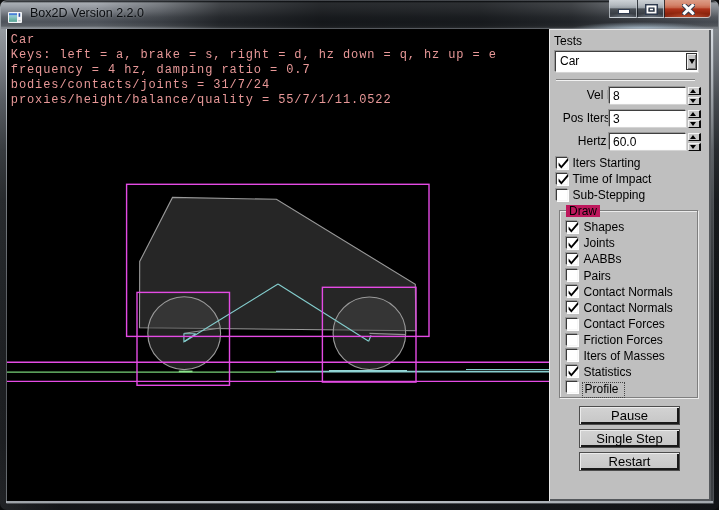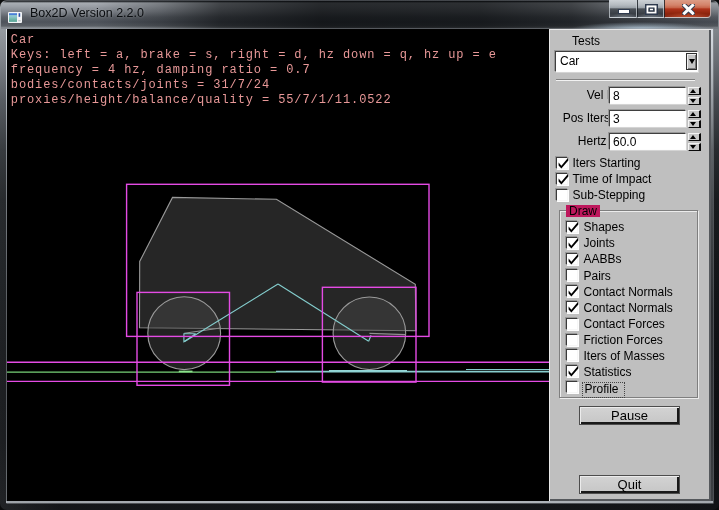--- a/index.html
+++ b/index.html
@@ -150,21 +150,21 @@
 
     <g fill="rgb(232,152,152)" font-family="Liberation Mono, monospace" font-size="12px" letter-spacing="0.9">
       <text x="3.8" y="14.3">Car</text>
       <text x="3.8" y="29.1">Keys: left = a, brake = s, right = d, hz down = q, hz up = e</text>
       <text x="3.8" y="43.9">frequency = 4 hz, damping ratio = 0.7</text>
       <text x="3.8" y="58.7">bodies/contacts/joints = 31/7/24</text>
       <text x="3.8" y="73.5">proxies/height/balance/quality = 55/7/1/11.0522</text>
     </g>
   </svg>
   <div id="panel">
-    <div class="lbl" style="left:23px;top:5.6px">Tests</div>
+    <div class="lbl" style="left:5px;top:5.6px">Tests</div>
     <div class="sunk" style="left:6px;top:22px;width:143px;height:21px"></div>
     <div class="lbl" style="left:11px;top:25.6px">Car</div>
     <div style="position:absolute;left:137px;top:24px;width:10.5px;height:17px;background:#c4c4c4;
       border:1px solid #2e2e2e;box-shadow:inset 1px 1px 0 #efefef,inset -1px -1px 0 #787878;">
       <div style="position:absolute;left:1.5px;top:5px;width:0;height:0;border-left:3.5px solid transparent;
       border-right:3.5px solid transparent;border-top:5px solid #000;"></div>
     </div>
     <div style="position:absolute;left:7px;top:50px;width:139px;height:2px;
       background:linear-gradient(180deg,#828282 0,#828282 1px,#f2f2f2 1px,#f2f2f2 2px);"></div>
 
@@ -263,19 +263,20 @@
     <div class="cb" style="left:17.4px;top:336.2px">
         <svg width="12" height="12" viewBox="0 0 12 12">
           <path d="M1.6 5.6 L4.4 8.8 L11.3 0.6 L11.3 3.4 L4.4 11.4 L1.6 8.6 Z" fill="#000"></path>
         </svg>
       </div>
     <div class="lbl" style="left:34.5px;top:336.6px">Statistics</div>
     <div class="cb" style="left:17.4px;top:352.2px"></div>
     <div class="lbl" style="left:32.5px;top:352.6px;border:1px dotted #444;padding:0 5px 2px 2px;">Profile</div>
 
     <div class="btn" style="top:376.5px">Pause</div>
-    <div class="btn" style="top:445.9px">Quit</div>
+    <div class="btn" style="top:400.3px">Single Step</div>
+    <div class="btn" style="top:423.3px">Restart</div>
   </div>
 </div>
 <div id="inneredge"></div>
 <div class="lstrip"></div>
 <div class="rstrip"></div>
 <div class="bstrip"></div>
 
 </body></html>

